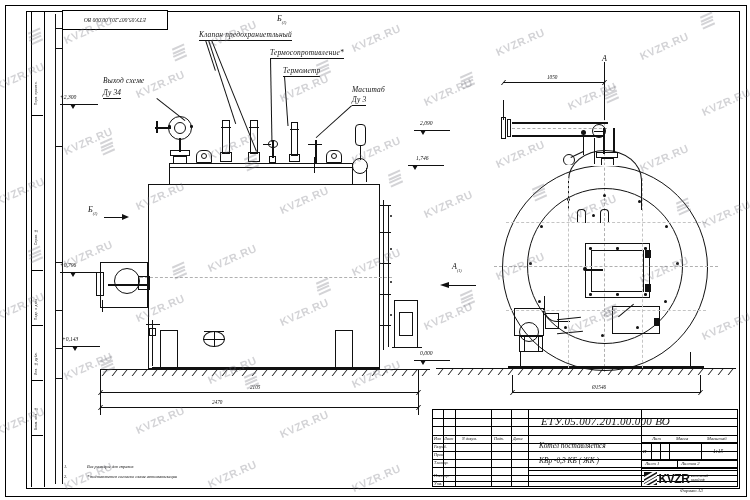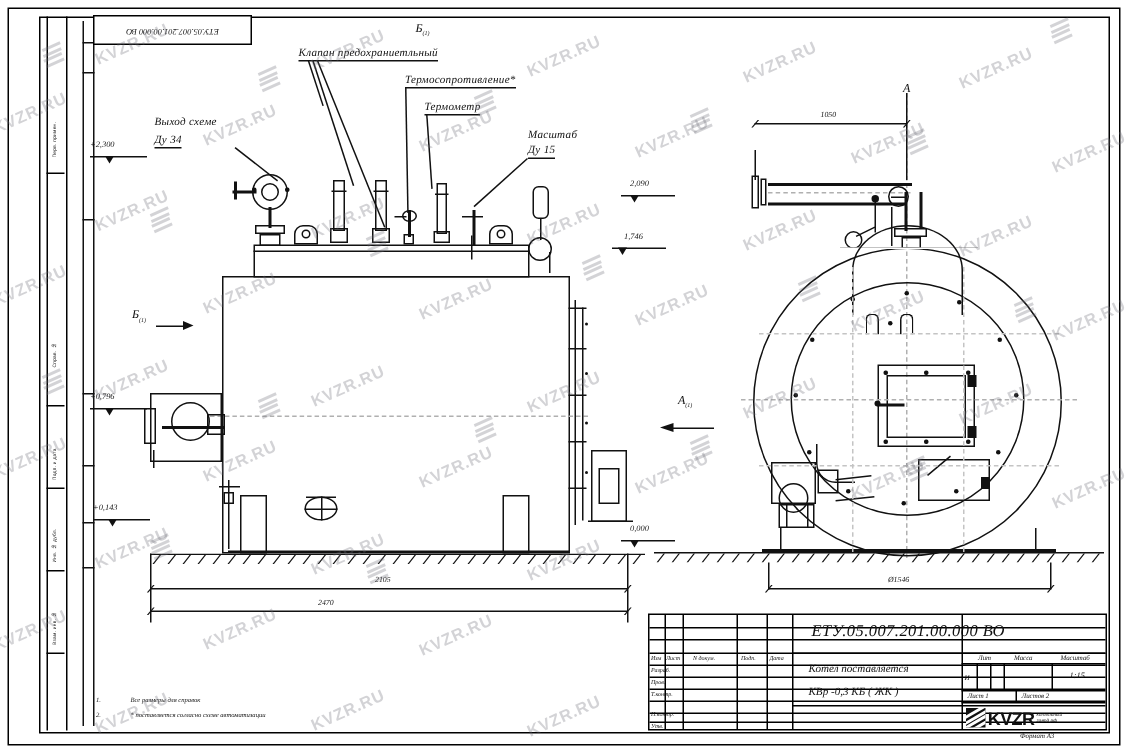--- a/index.html
+++ b/index.html
@@ -252,21 +252,21 @@
   <div class="ln v1px" style="left:360px;top:146px;height:14px;width:1.4px;"></div>
   <div class="circ" style="left:352px;top:158px;width:16px;height:16px;"></div>
   <div class="ln v1px" style="left:366px;top:168px;height:14px;width:1.3px;"></div>
 
   <div class="sec" style="left:277px;top:14px;"><span>Б</span><sub>(1)</sub></div>
 
   <div class="lbl u" style="left:199px;top:30px;">Клапан предохраниетльный</div>
   <div class="lbl u" style="left:270px;top:48px;">Термосопротивление*</div>
   <div class="lbl u" style="left:283px;top:66px;">Термометр</div>
   <div class="lbl" style="left:352px;top:85px;">Масштаб</div>
-  <div class="lbl u" style="left:352px;top:95px;">Ду 15</div>
+  <div class="lbl u" style="left:352px;top:95px;">Ду 3</div>
   <div class="lbl" style="left:103px;top:76px;">Выход схеме</div>
   <div class="lbl u" style="left:103px;top:88px;">Ду 34</div>
 
   <div class="lead" style="left:206px;top:40px;width:32px;transform:rotate(72deg);"></div>
   <div class="lead" style="left:209px;top:40px;width:88px;transform:rotate(72deg);"></div>
   <div class="lead" style="left:212px;top:40px;width:120px;transform:rotate(68deg);"></div>
   <div class="lead" style="left:271px;top:58px;width:84px;transform:rotate(89deg);"></div>
   <div class="lead" style="left:285px;top:76px;width:50px;transform:rotate(86deg);"></div>
   <div class="lead" style="left:352px;top:106px;width:48px;transform:rotate(138deg);"></div>
   <div class="lead" style="left:157px;top:98px;width:36px;transform:rotate(38deg);"></div>

